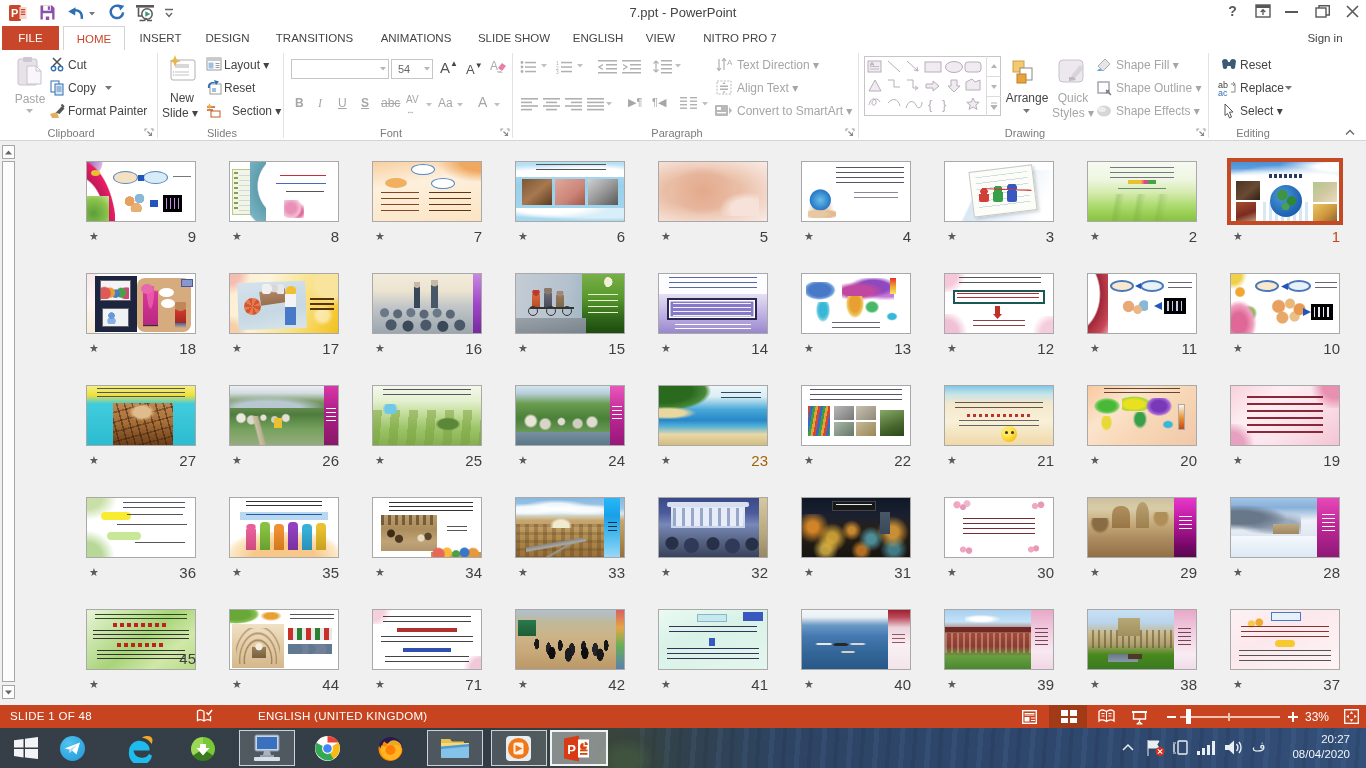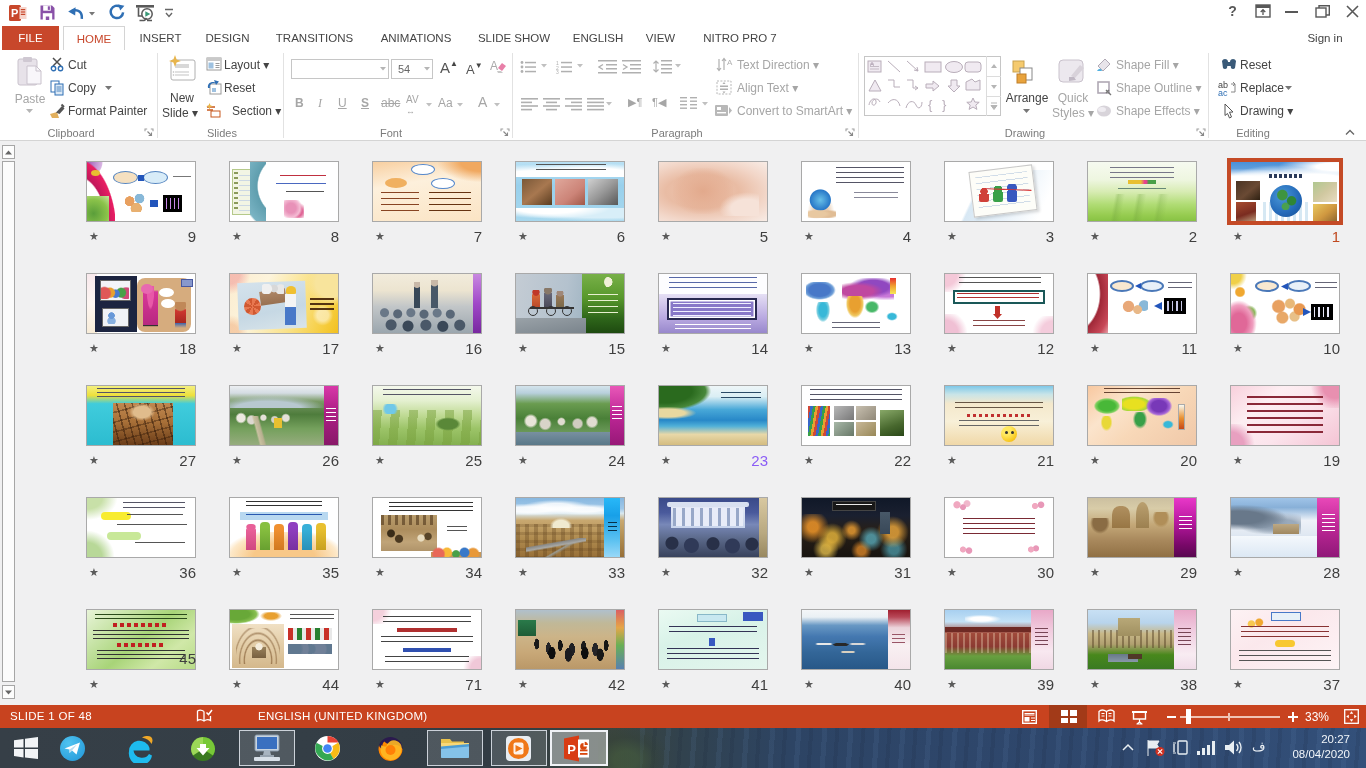--- a/index.html
+++ b/index.html
@@ -54,20 +54,21 @@
  <svg class="abs" style="left:135px;top:4px" width="20" height="19" viewBox="0 0 20 19">
   <rect x="1" y="1" width="18" height="2.6" fill="#595959"></rect>
   <path d="M3.5 3.5 V12 H8" fill="none" stroke="#595959" stroke-width="1.6"></path>
   <circle cx="12" cy="10" r="5.2" fill="#fff" stroke="#595959" stroke-width="1.5"></circle>
   <path d="M10.3 7.2 l5 2.8 -5 2.8 z" fill="#3a9a78"></path>
   <path d="M4.5 16.5 h5 M12 16.5 h5 M9.5 16.5 l2-2.5" stroke="#595959" stroke-width="1.6" fill="none"></path>
  </svg>
  <svg class="abs" style="left:164px;top:8px" width="10" height="10" viewBox="0 0 10 10">
       <path d="M1 1.5 h8 M2 5 l3 3.4 L8 5" stroke="#666" stroke-width="1.4" fill="none"></path>
     </svg>
+<div id="title">7.ppt - PowerPoint</div>
  <div class="abs" style="left:1224px;top:3px;width:17px;height:17px;color:#585858;font-size:14px;font-weight:bold;text-align:center">?</div>
  <svg class="abs" style="left:1255px;top:4px" width="16" height="15" viewBox="0 0 16 15">
   <rect x="1" y="1" width="14" height="12" fill="none" stroke="#585858" stroke-width="1.4"></rect>
       <rect x="1" y="1" width="14" height="3" fill="#585858"></rect>
   <path d="M8 11 V6 M5.7 8 L8 5.7 10.3 8" stroke="#585858" stroke-width="1.3" fill="none"></path>
  </svg>
  <div class="abs" style="left:1285px;top:11px;width:13px;height:2px;background:#585858"></div>
  <svg class="abs" style="left:1315px;top:4px" width="16" height="15" viewBox="0 0 16 15">
   <rect x="1" y="4" width="10" height="9" fill="#fff" stroke="#585858" stroke-width="1.4"></rect>
   <path d="M4 4 V1.7 H14.3 V11 H11" fill="none" stroke="#585858" stroke-width="1.4"></path>
@@ -422,21 +423,21 @@
  <text x="0" y="16" font-size="9" fill="#2f6fb4" font-family="Liberation Sans">ac</text>
  <path d="M13 4 h4 m0 0 l0 8 m0 0 h-4 m4-8 l-2-2 m2 2 l-2 2" stroke="#888" fill="none"></path>
 </svg>
 <div class="btxt" style="left:1240px;top:81px">Replace</div>
 <svg class="abs" style="left:1284px;top:85px" width="9" height="6" viewBox="0 0 9 6">
     <path d="M1 1 L4.5 5 L8 1z" fill="#777"></path>
   </svg>
 <svg class="abs" style="left:1221px;top:103px" width="16" height="16" viewBox="0 0 16 16">
  <path d="M4 1 L12 9 L8.5 9.2 L10.5 14 L8.5 15 L6.5 10.5 L4 12.5 z" fill="#fff" stroke="#555"></path>
 </svg>
-<div class="btxt" style="left:1240px;top:104px">Drawing ▾</div>
+<div class="btxt" style="left:1240px;top:104px">Select ▾</div>
 <div id="sorter"></div>
 <div class="abs" style="left:2px;top:145px;width:13px;height:14px;background:#fdfdfd;border:1px solid #a6a6a6"></div>
 <svg class="abs" style="left:4px;top:150px" width="9" height="5" viewBox="0 0 9 5">
     <path d="M4.5 0.5 L8 4.5 H1z" fill="#666"></path>
   </svg>
 <div class="abs" style="left:2px;top:161px;width:13px;height:521px;background:#fcfcfc;border:1px solid #a6a6a6"></div>
 <div class="abs" style="left:2px;top:685px;width:13px;height:14px;background:#fdfdfd;border:1px solid #a6a6a6"></div>
 <svg class="abs" style="left:4px;top:690px" width="9" height="5" viewBox="0 0 9 5">
     <path d="M1 0.5 H8 L4.5 4.5z" fill="#666"></path>
   </svg>
@@ -730,21 +731,21 @@
   </div>
 <div class="snum" style="left:515px;top:452px;color:#3f3f3f">24</div>
 <div class="star" style="left:518px;top:454px">★</div>
 <div class="thumb" style="left:658px;top:385px">
     <div class="tin" style="background:linear-gradient(180deg,#eef6f8 0%,#daeef4 18%,#48a8d8 40%,#2888c8 58%,#50b0d8 68%,#e8d8a8 82%,#d4bc80 100%)">
       <div class="abs" style="left:0;top:0;width:54px;height:26px;background:radial-gradient(ellipse at 10% 20%,#2a6a1e 40%,#48883a 60%,transparent 68%)"></div>
       <div class="abs" style="left:0;top:20px;width:40px;height:14px;background:radial-gradient(ellipse at 20% 50%,#e8d8a0 40%,transparent 65%)"></div>
       <div class="abs" style="left:62px;top:6px;width:40px;height:10px;background:repeating-linear-gradient(180deg,#2a4a66 0px,#2a4a66 1.2px,transparent 1.2px,transparent 5px)"></div>
     </div>
   </div>
-<div class="snum" style="left:658px;top:452px;color:#8b5cf6">23</div>
+<div class="snum" style="left:658px;top:452px;color:#a16207">23</div>
 <div class="star" style="left:661px;top:454px">★</div>
 <div class="thumb" style="left:801px;top:385px">
     <div class="tin" style="background:#fff">
       <div class="abs" style="left:8px;top:3px;width:92px;height:12px;background:repeating-linear-gradient(180deg,#556 0px,#556 1.2px,transparent 1.2px,transparent 5px)"></div>
       <div class="abs" style="left:6px;top:20px;width:22px;height:30px;background:repeating-linear-gradient(100deg,#d04838 0 2.5px,#3868c8 2.5px 5px,#38a048 5px 7.5px,#e8a030 7.5px 10px)"></div>
       <div class="abs" style="left:32px;top:20px;width:20px;height:14px;background:linear-gradient(140deg,#b8b8b8,#787878)"></div>
       <div class="abs" style="left:54px;top:20px;width:20px;height:14px;background:linear-gradient(140deg,#c8c0b0,#908878)"></div>
       <div class="abs" style="left:32px;top:36px;width:20px;height:14px;background:linear-gradient(140deg,#a8b8a8,#687868)"></div>
       <div class="abs" style="left:54px;top:36px;width:20px;height:14px;background:linear-gradient(140deg,#c8b898,#988858)"></div>
       <div class="abs" style="left:78px;top:24px;width:24px;height:26px;background:linear-gradient(160deg,#88a868 0%,#48682e 60%,#2a4818 100%)"></div>

